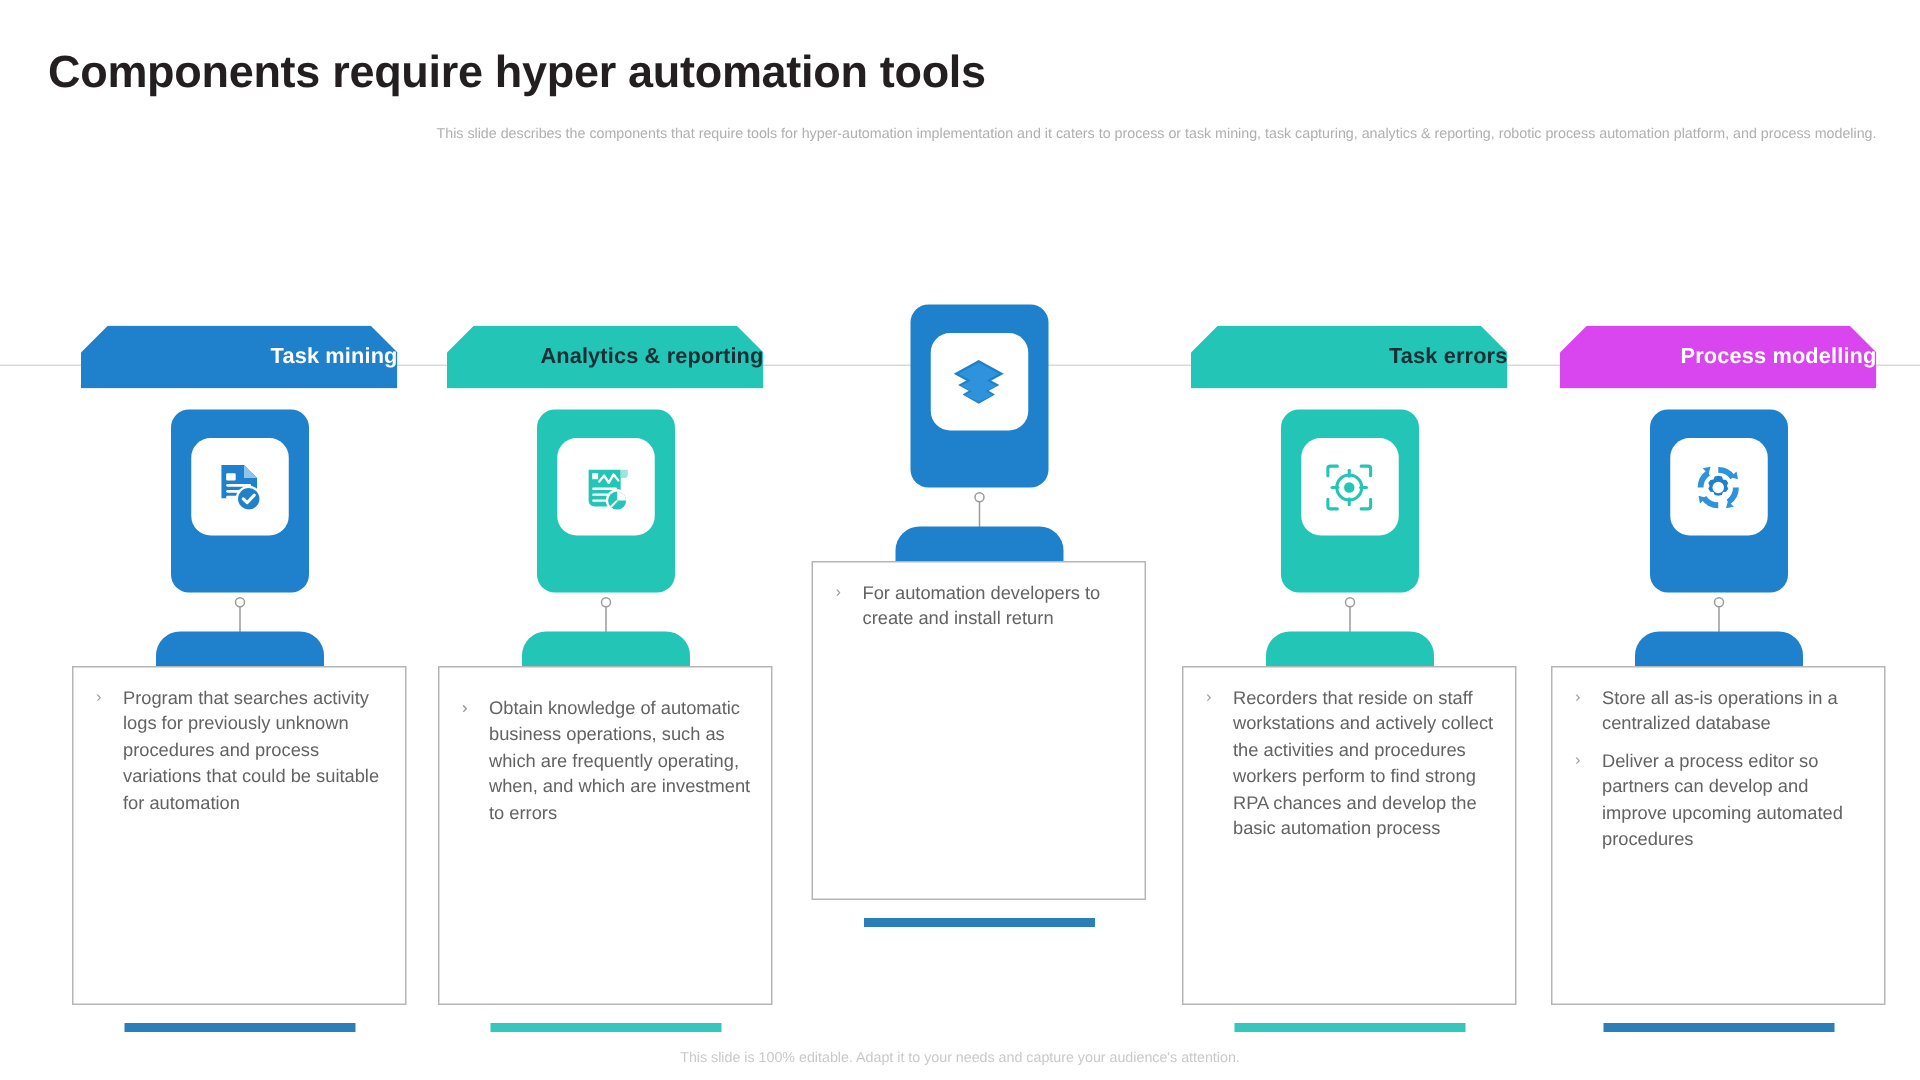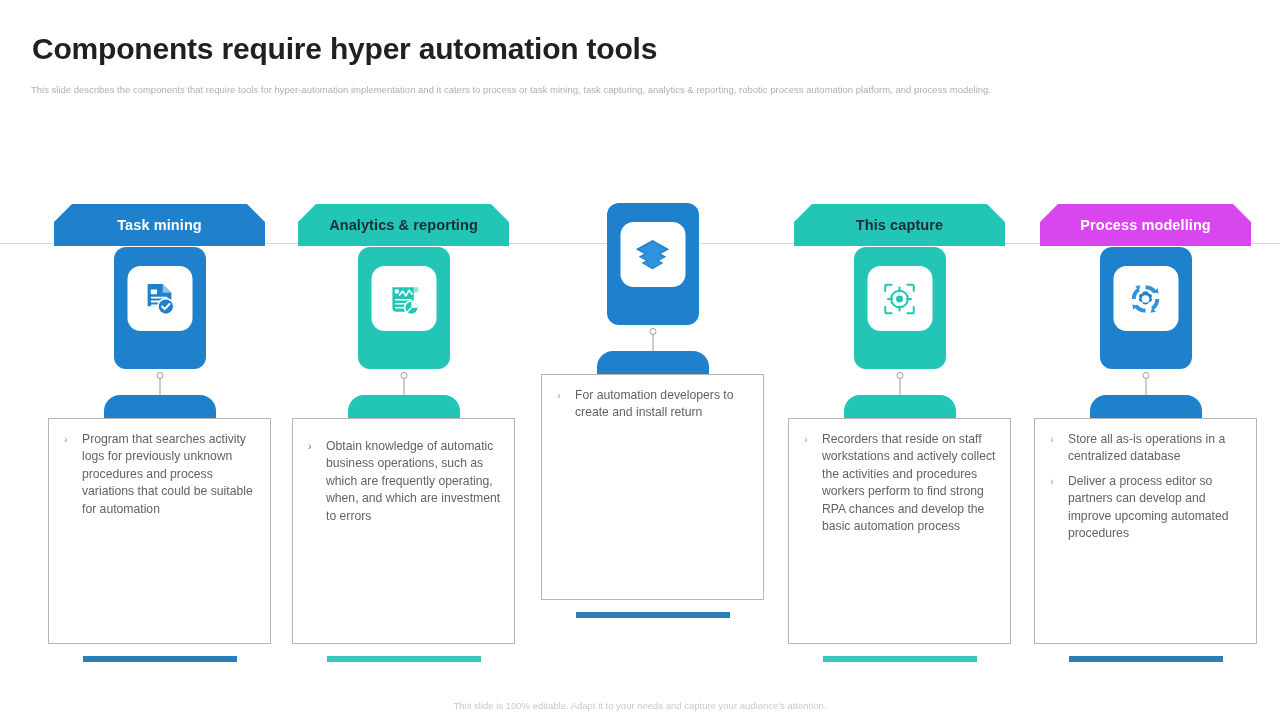--- a/index.html
+++ b/index.html
@@ -14,43 +14,43 @@
   .slide{position:relative;width:1156px;height:720px;}
 
   
   .page-title{
     position:absolute;left:32px;top:32px;
     font-size:30px;font-weight:bold;color:#231f20;
     letter-spacing:-0.2px;white-space:nowrap;
   }
   .page-subtitle{
     position:absolute;left:31px;top:83px;width:1220px;
-    font-size:9.5px;color:#b0b0b0;line-height:13px;white-space:nowrap;
+    font-size:9.5px;color:#b0b0b0;line-height:13px;white-space:nowrap;text-align:right;
   }
 
   
   .hairline{
     position:absolute;left:0;top:243px;width:1280px;height:1px;
     background:#d9d9d9;
   }
 
   
   .col{position:absolute;top:203px;width:247px;}
   .col.c0{left:36px;}
   .col.c1{left:280px;}
   .col.c2{left:529px;}
   .col.c3{left:776px;}
   .col.c4{left:1022px;}
 
   
   .banner{
-    position:relative;width:211px;margin:1px auto;height:42px;
+    position:relative;width:211px;margin:14px auto;height:42px;
     -webkit-clip-path:polygon(18px 0,193px 0,211px 18px,211px 42px,0 42px,0 18px);
     clip-path:polygon(18px 0,193px 0,211px 18px,211px 42px,0 42px,0 18px);
-    display:flex;align-items:center;justify-content:center;
+    display:flex;align-items:center;justify-content:flex-end;
   }
   .banner-label{
     font-size:14.5px;font-weight:bold;letter-spacing:.1px;white-space:nowrap;
   }
   .light-label{color:#ffffff;}
   .dark-label{color:#1a2e35;}
 
   
   .icon-stage{position:relative;width:211px;margin:0 auto;height:129px;}
   .icon-outer{
@@ -213,21 +213,21 @@
     <div class="box h2" style="border-color: rgb(182, 182, 182);">
       <ul class="bullets">
         <li style="color: rgb(99, 99, 99);"><span class="chev">›</span><span>For automation developers to create and install return</span></li>
       </ul>
     </div>
     <div class="underbar" style="background: rgb(42, 127, 184);"></div>
   </div>
 
   <div class="col c3">
     <div class="banner" style="background: rgb(35, 198, 182);">
-      <span class="banner-label dark-label">This capture</span>
+      <span class="banner-label dark-label">Task errors</span>
     </div>
     <div class="icon-stage">
       <div class="icon-outer" style="background: rgb(35, 198, 182);"></div>
       <div class="icon-inner">
         <svg width="38" height="38" viewBox="0 0 48 48">
           <g fill="none" stroke="#23c6b6" stroke-width="2.6" stroke-linecap="round">
             <path d="M6 14V8a2 2 0 0 1 2-2h6"></path>
             <path d="M34 6h6a2 2 0 0 1 2 2v6"></path>
             <path d="M42 34v6a2 2 0 0 1-2 2h-6"></path>
             <path d="M14 42H8a2 2 0 0 1-2-2v-6"></path>

